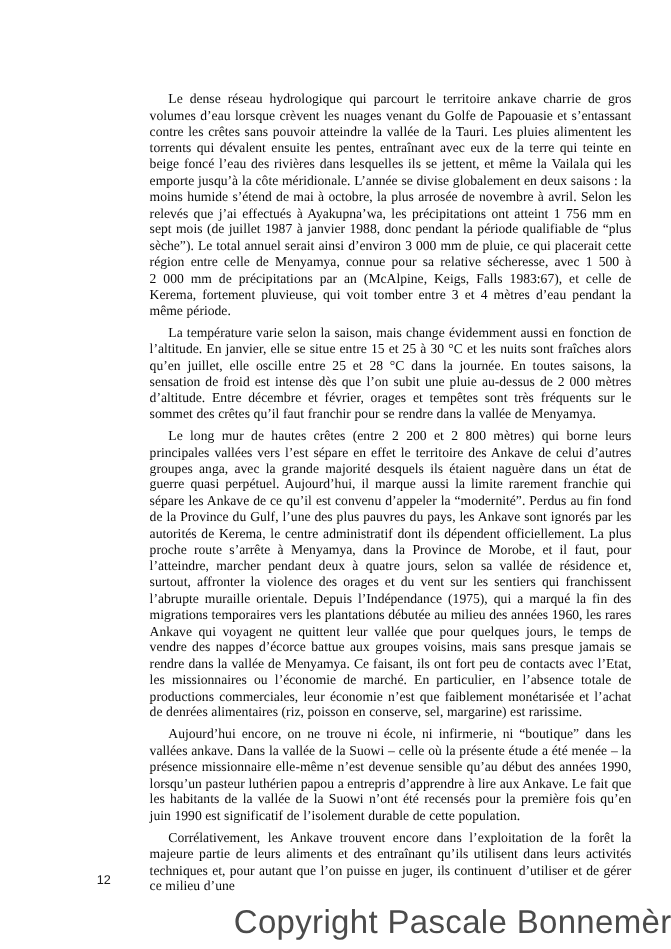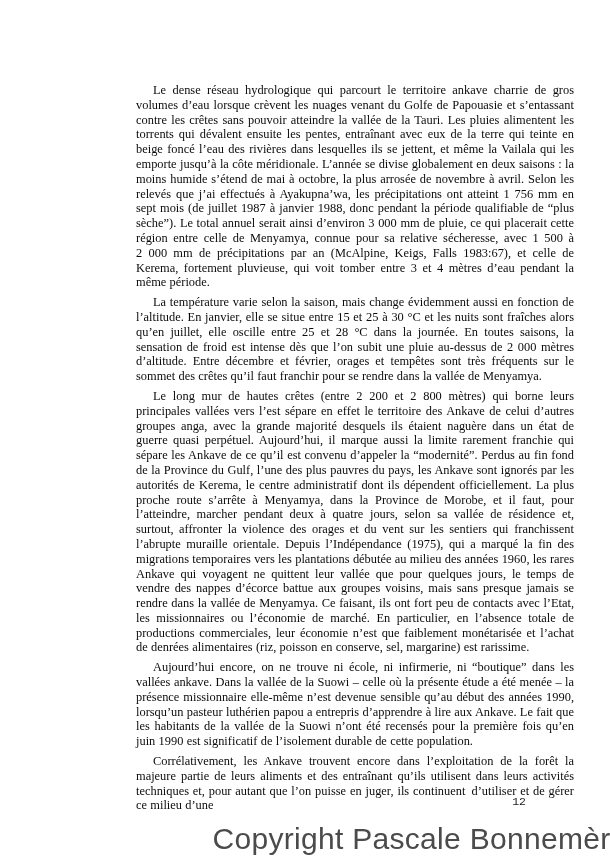--- a/index.html
+++ b/index.html
@@ -29,24 +29,24 @@
     font-size: 12.4px;
     line-height: 14.8px;
     color: #0b0b0b;
     word-spacing: 0.2px;
   }
   .page-number {
     position: absolute;
     top: 795px;
     left: 88px;
     width: 438px;
-    text-align: right;
+    text-align: left;
     font-size: 11.5px;
     color: #1a1a1a;
-    font-family: Liberation Mono, monospace;
+    font-family: Liberation Sans, sans-serif;
   }
   .watermark {
     position: absolute;
     top: 822px;
     left: 420px;
     transform: translateX(-50%);
     white-space: nowrap;
     font-family: "Liberation Sans", sans-serif;
     font-size: 30px;
     font-weight: 400;

